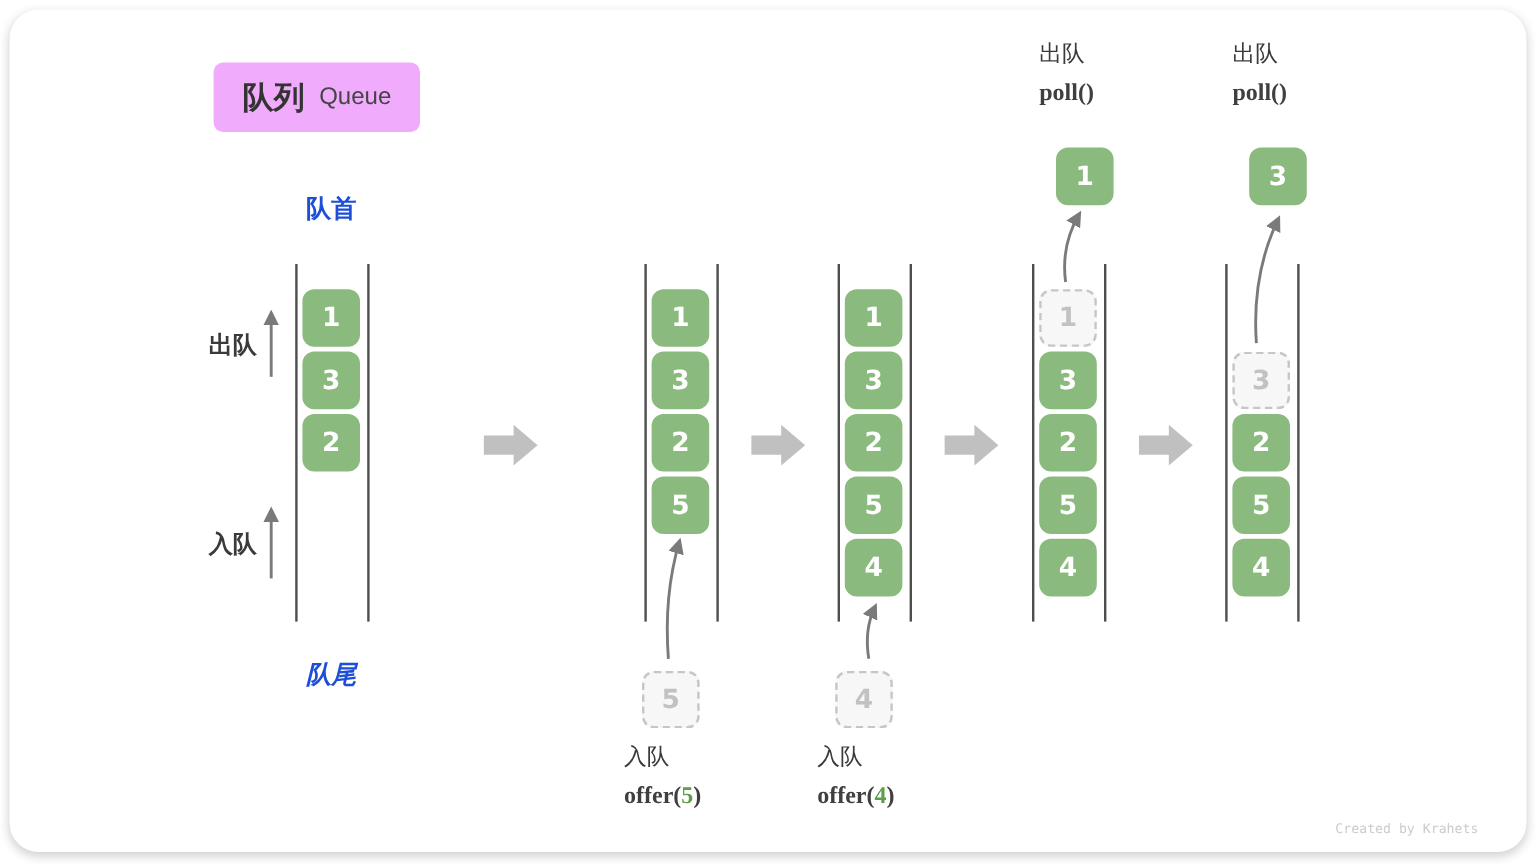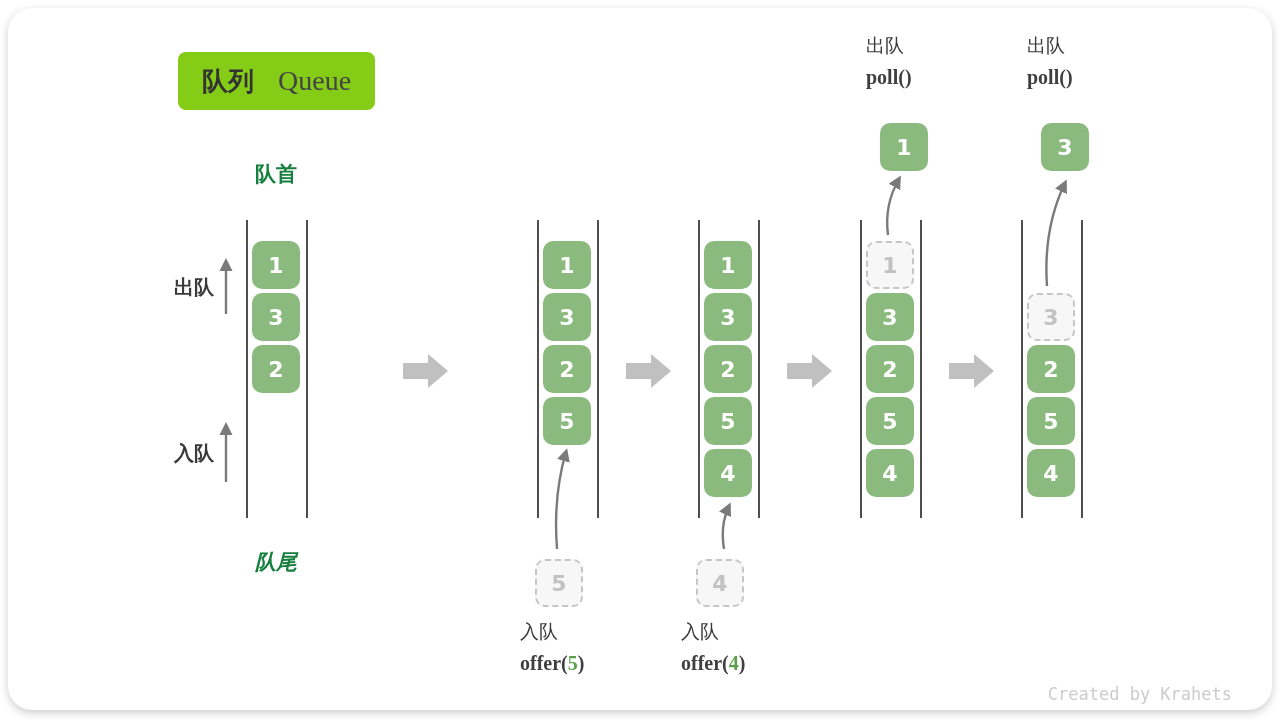--- a/index.html
+++ b/index.html
@@ -2,44 +2,44 @@
 <html><head>
 <meta charset="utf-8">
 <style>
   html,body{margin:0;padding:0;background:#ffffff;}
   .canvas{position:relative;width:1280px;height:720px;overflow:hidden;
           font-family:"Liberation Sans",sans-serif;}
   .card{position:absolute;left:8px;top:8px;right:8px;bottom:10px;
         background:#ffffff;border-radius:24px;
         box-shadow:0 3px 9px rgba(0,0,0,0.20);}
   .title-box{position:absolute;left:170px;top:44px;height:58px;
-        background:#84cc16;border-radius:8px;display:flex;align-items:center;
+        background:#f0abfc;border-radius:8px;display:flex;align-items:center;
         padding:0 24px;gap:12px;}
   .title-zh{font-size:26px;font-weight:700;color:#333333;}
-  .title-en{font-family:Liberation Serif, serif;font-size:28px;color:#454545;margin-left:12px;}
-  .cjk-label{position:absolute;font-size:21px;font-weight:700;color:#15803d;
+  .title-en{font-family:Liberation Sans, sans-serif;font-size:20px;color:#454545;}
+  .cjk-label{position:absolute;font-size:21px;font-weight:700;color:#1d4ed8;
         width:60px;text-align:center;}
   .side-label{position:absolute;left:146px;width:60px;text-align:right;
         font-size:20px;font-weight:700;color:#3a3a3a;}
   .vline{position:absolute;top:212px;height:298px;width:0;
         border-left:2px solid #4e4e4e;}
   .cell{position:absolute;width:48px;height:48px;border-radius:10px;
         background:#8bba7e;color:#ffffff;display:flex;align-items:center;
         justify-content:center;font-family:"DejaVu Sans",sans-serif;
         font-size:22px;font-weight:700;box-sizing:border-box;}
   .cell.dashed{background:#f7f7f7;border:2px dashed #c6c6c6;color:#c2c2c2;}
   .oplabel{position:absolute;line-height:1.0;}
   .oplabel .zh{font-size:19px;font-weight:500;color:#3a3a3a;margin-bottom:12px;}
   .oplabel .code{font-family:Liberation Serif, serif;font-size:20px;
         font-weight:600;color:#3f3f3f;}
   .oplabel .code .arg{color:#5da04c;font-weight:700;}
   .block-arrow{position:absolute;top:344px;}
   .overlay{position:absolute;left:0;top:0;pointer-events:none;}
   .watermark{position:absolute;right:40px;top:676px;
-        font-family:"DejaVu Sans Mono",monospace;font-size:17px;color:#cccccc;}
+        font-family:"DejaVu Sans Mono",monospace;font-size:11px;color:#cccccc;}
 </style>
 </head>
 <body>
 
 <div class="canvas">
   <div class="card" id="diagram">
 
     <div class="title-box">
       <span class="title-zh">队列</span>
       <span class="title-en">Queue</span>

